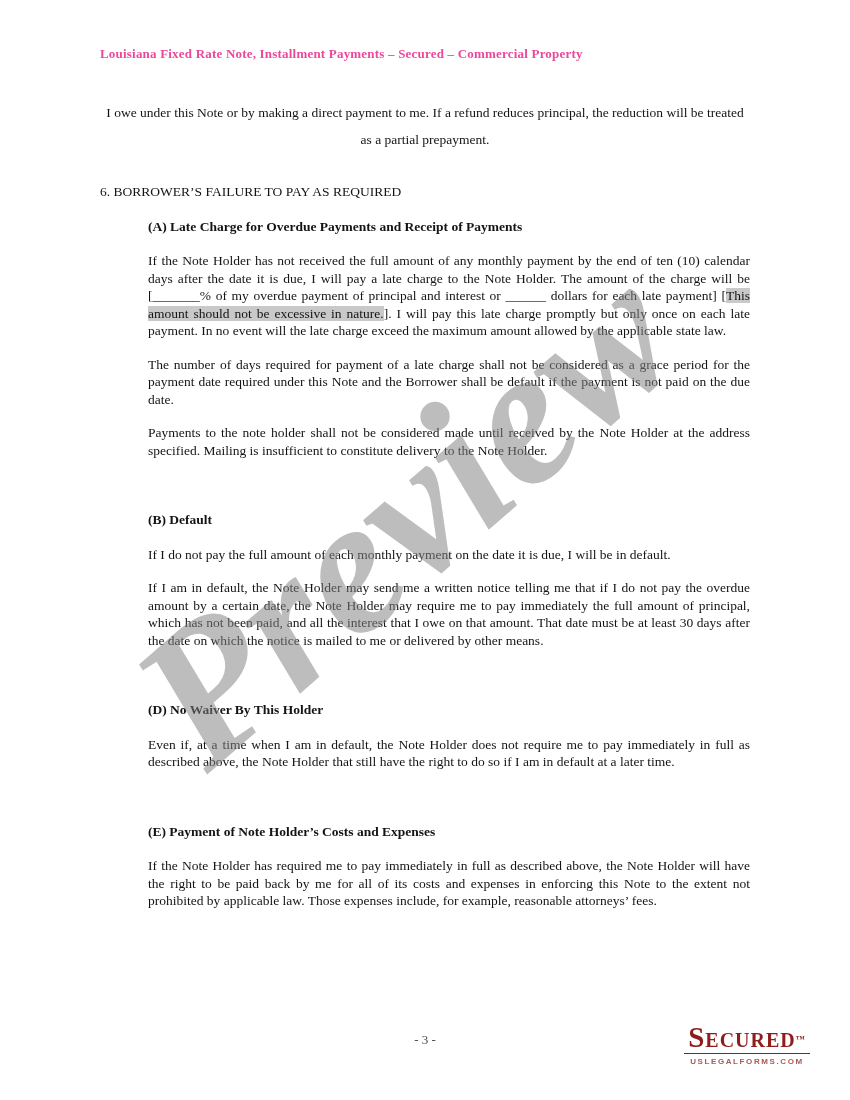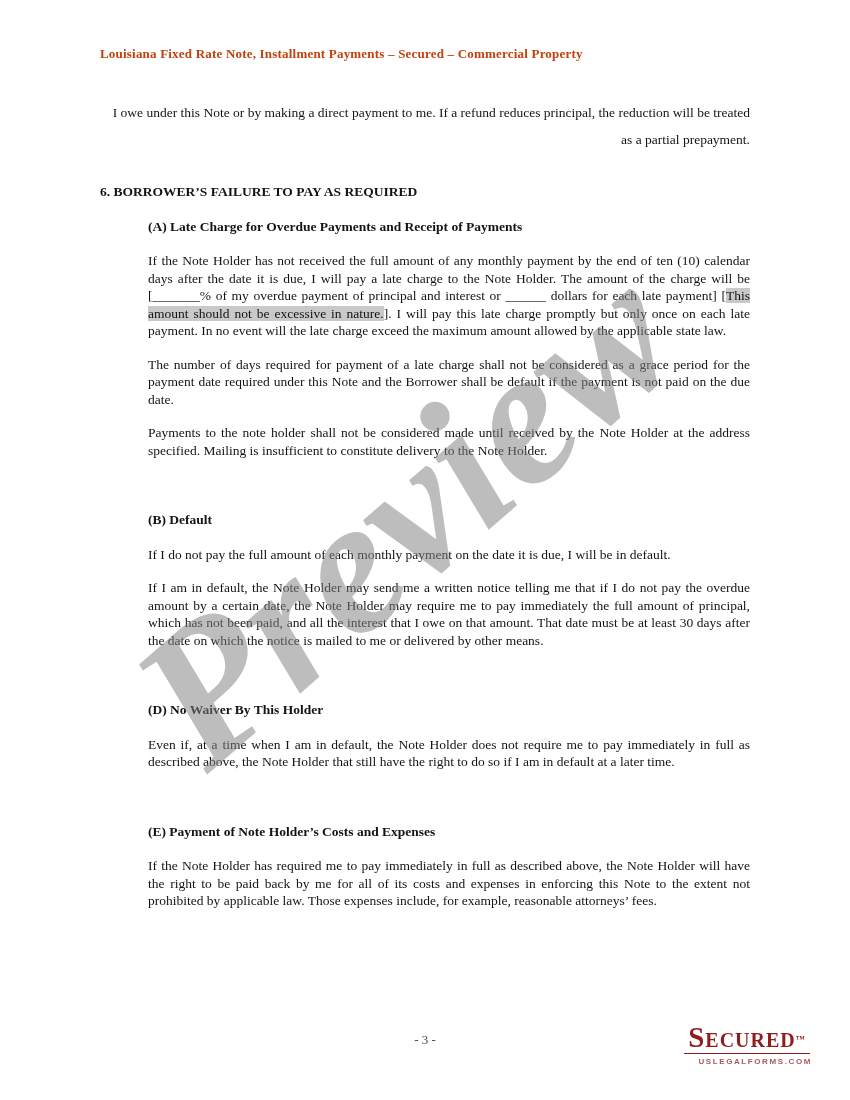--- a/index.html
+++ b/index.html
@@ -17,39 +17,39 @@
     height: 1100px;
     background: #ffffff;
   }
   .doc-header {
     position: absolute;
     top: 46px;
     left: 100px;
     right: 100px;
     font-size: 13px;
     font-weight: bold;
-    color: #c2410c;
+    color: #ec4899;
     letter-spacing: 0.2px;
   }
   .content {
     position: absolute;
     top: 99px;
     left: 100px;
     width: 650px;
     font-size: 13.5px;
     line-height: 17.5px;
   }
   .intro {
     line-height: 27px;
     margin-bottom: 30px;
-    text-align: right;
+    text-align: center;
   }
   .section-title {
     font-size: 13.5px;
-    font-weight: bold;
+    font-weight: normal;
     margin-bottom: 17px;
   }
   .sub {
     margin-left: 48px;
     width: 602px;
   }
   .sub h3 {
     font-size: 13.5px;
     font-weight: bold;
     margin-bottom: 17px;
@@ -117,21 +117,20 @@
     height: 1.5px;
     background: #8f1d1d;
     margin: 1px 2px 3px 2px;
   }
   .logo-sub {
     font-family: "Liberation Sans", sans-serif;
     font-size: 8px;
     font-weight: bold;
     letter-spacing: 1.6px;
     color: #a85a5a;
-    text-align: right;
   }
 </style>
 </head>
 <body>
 
 <div class="page">
 
   <div class="doc-header">Louisiana Fixed Rate Note, Installment Payments – Secured – Commercial Property</div>
 
   <div class="content">

